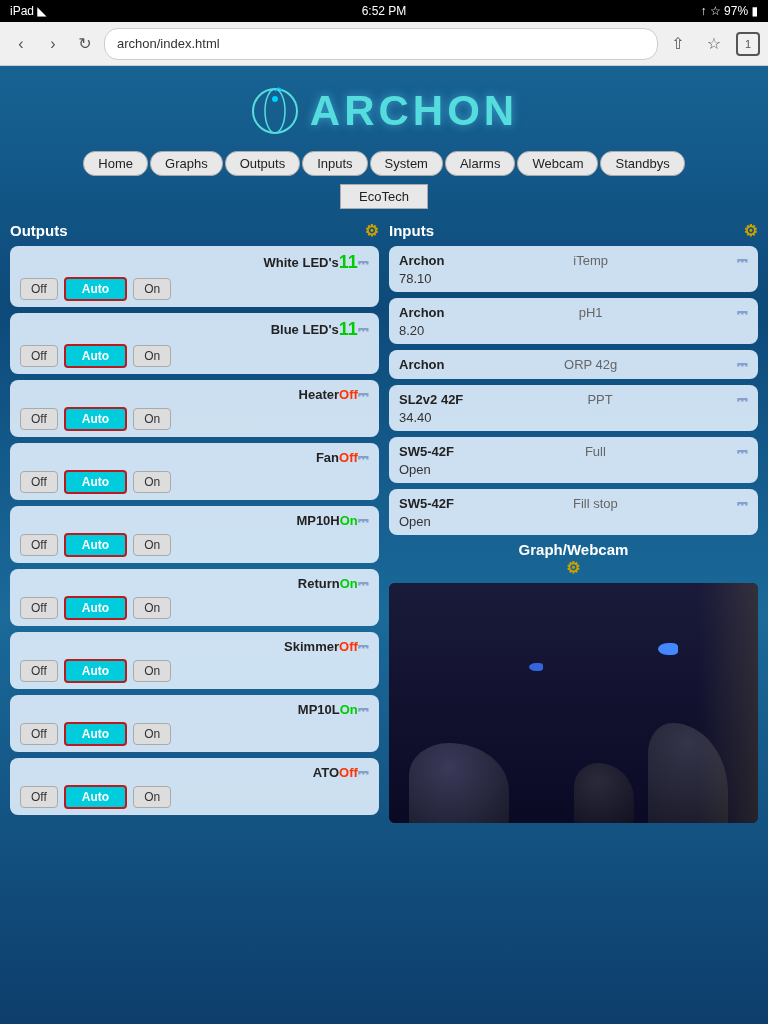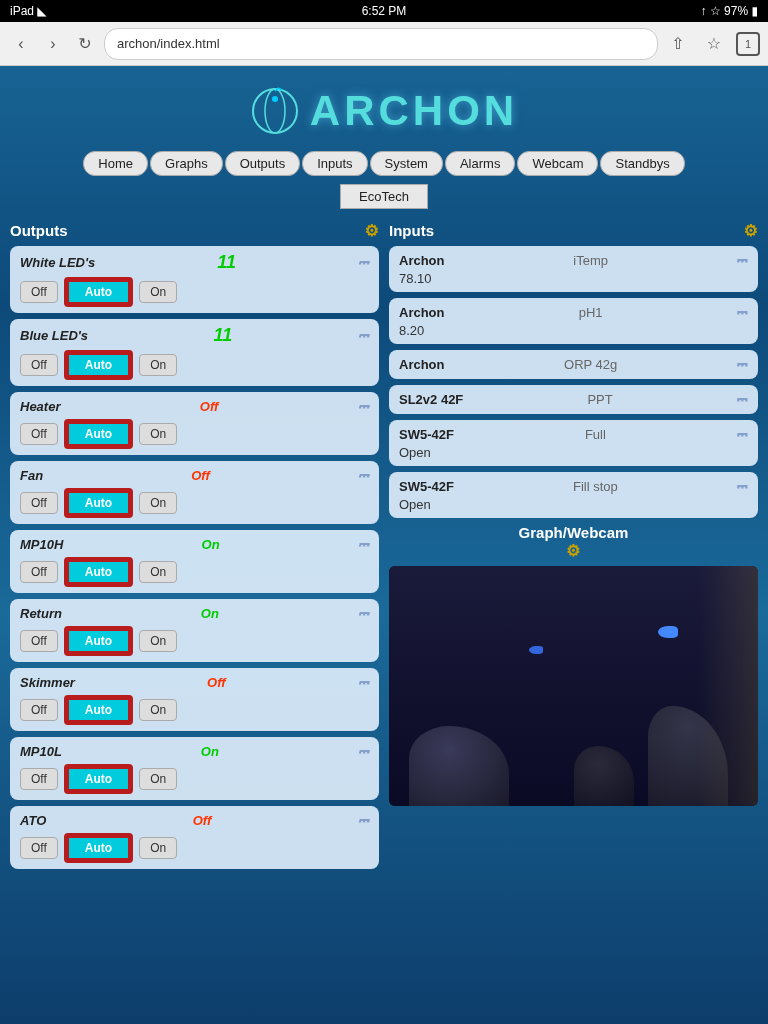--- a/index.html
+++ b/index.html
@@ -165,23 +165,22 @@
     
     .output-card {
       background: rgba(220, 235, 250, 0.92);
       border-radius: 8px;
       padding: 6px 10px;
       margin-bottom: 6px;
     }
     .card-top {
       display: flex;
       align-items: center;
-      justify-content: space-between;
+      justify-content: flex-end;
       margin-bottom: 4px;
-      font-style: italic;
     }
     .card-name {
       font-weight: bold;
       color: #222;
       font-size: 13px;
     }
     .card-status-on { color: #00cc00; font-weight: bold; font-size: 13px; }
     .card-status-off { color: #ff3300; font-weight: bold; font-size: 13px; }
     .card-status-num { color: #00cc00; font-weight: bold; font-size: 18px; }
     .tuning-icon { color: #4466aa; font-size: 14px; }
@@ -195,21 +194,21 @@
       background: #ddd;
       border: 1px solid #aaa;
       border-radius: 4px;
       padding: 3px 10px;
       font-size: 12px;
       cursor: pointer;
       color: #333;
     }
     .ctrl-btn-auto {
       background: #00ccdd;
-      border: 5px solid #b91c1c;
+      border: 2px solid #b91c1c;
       border-radius: 4px;
       padding: 3px 16px;
       font-size: 12px;
       cursor: pointer;
       color: #fff;
       font-weight: bold;
     }
 
     
     .input-card {
@@ -503,20 +502,21 @@
           <span class="tuning-icon">⎓</span>
         </div>
       </div>
 
       <div class="input-card">
         <div class="input-card-top">
           <span class="input-source">SL2v2 42F</span>
           <span class="input-name">PPT</span>
           <span class="tuning-icon">⎓</span>
         </div>
+        <div class="input-value">34.40</div>
       </div>
 
       <div class="input-card">
         <div class="input-card-top">
           <span class="input-source">SW5-42F</span>
           <span class="input-name">Full</span>
           <span class="tuning-icon">⎓</span>
         </div>
         <div class="input-value">Open</div>
       </div>

